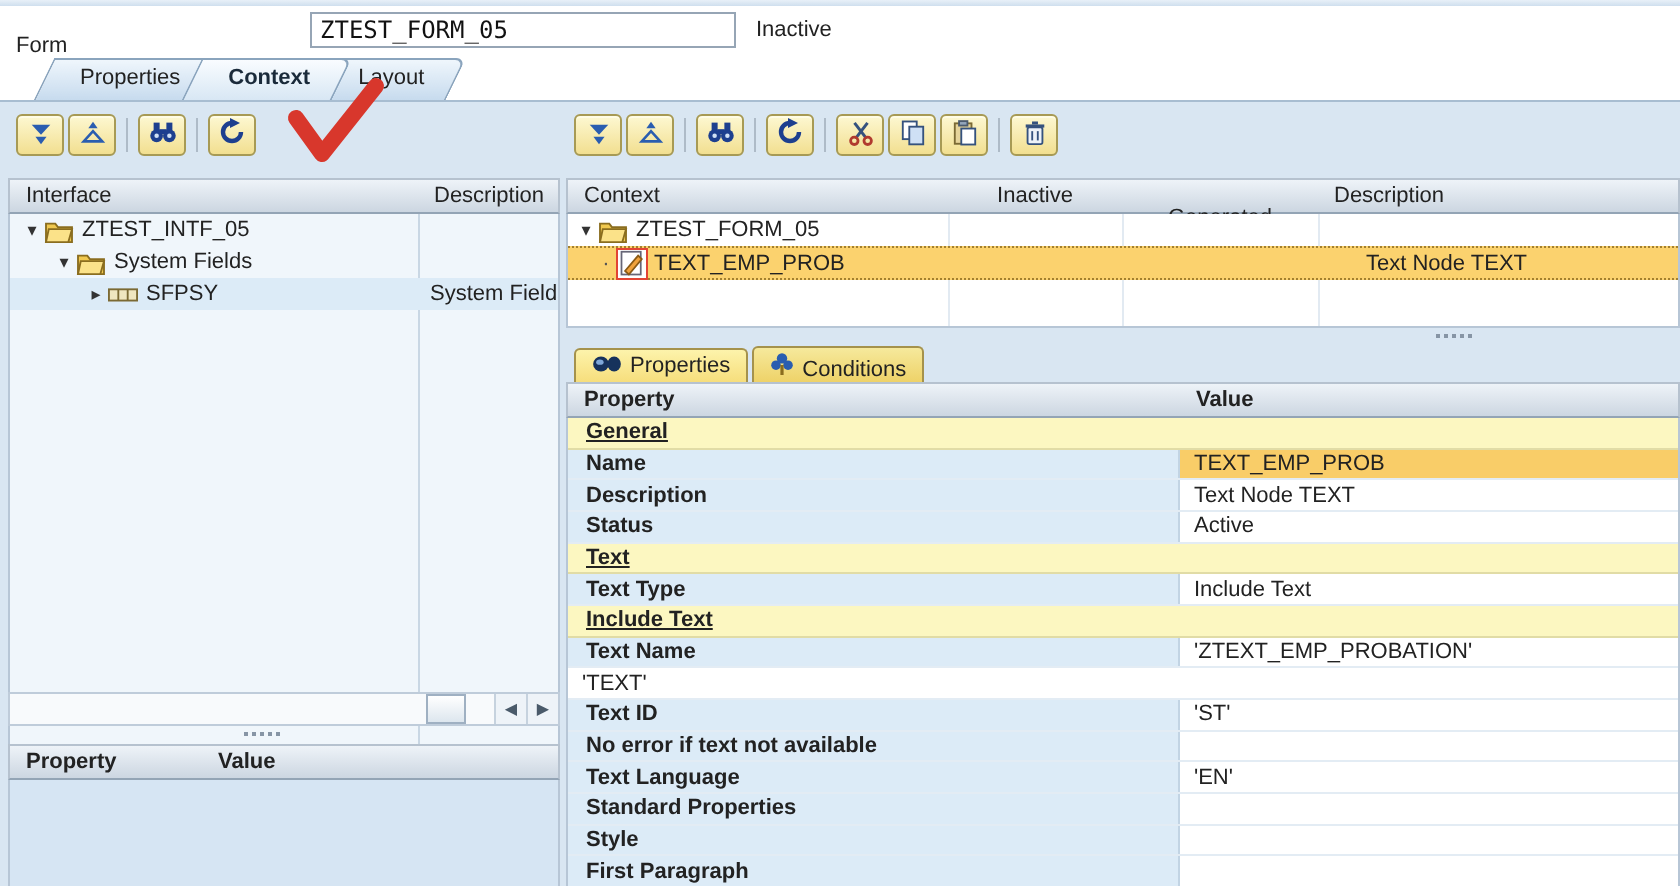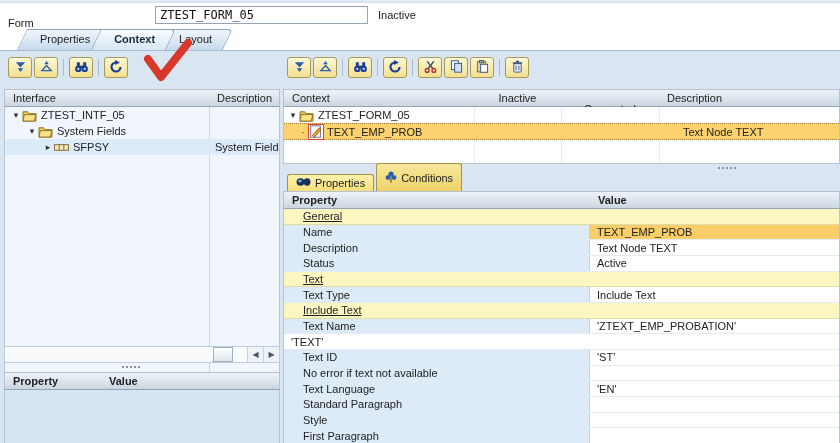--- a/index.html
+++ b/index.html
@@ -82,31 +82,31 @@
                  border-bottom:1px dotted #a3802f; height:17px; }
   .selicon-frame { outline:1px solid #e24434; background:#fff; }
   .ctx-desc { position:absolute; left:399px; top:0; height:100%; display:flex; align-items:center; }
   .dot-exp { width:10px; text-align:center; color:#555; flex:0 0 auto; }
 
   
   .dtabs { position:absolute; left:287px; top:123px; height:17px; display:flex; gap:2px; align-items:flex-end; }
   .dtab { height:17px; display:flex; align-items:center; gap:4px; padding:0 8px;
           background:linear-gradient(#fdf3ab,#f6de7c); border:1px solid #a5924c; border-bottom:none;
           border-radius:3px 3px 0 0; cursor:pointer; }
-  .dtab.inactive { height:28px; background:linear-gradient(#f6e99c,#eeD268); }
+  .dtab.inactive { height:18px; background:linear-gradient(#f6e99c,#eeD268);align-items:flex-end; }
 
   
   .ptable-head { left:283px; top:140px; width:557px; }
   .ptable-body { position:absolute; left:283px; top:158px; width:557px; height:235px;
                  background:#fff; border:1px solid #b7c6d6; border-top:none;
                  display:flex; flex-direction:column; overflow:hidden; }
   .prow { flex:1 1 0; display:flex; align-items:stretch; border-bottom:1px solid #e3ecf4; background:#fff; }
   .prow:last-child { border-bottom:none; }
   .prow .lbl { width:306px; background:#dcebf7; border-right:1px solid #c2d4e4;
-               display:flex; align-items:center; padding-left:19px; }
+               display:flex; align-items:center; padding-left:9px;font-weight:bold; }
   .prow .val { flex:1; display:flex; align-items:center; padding-left:7px; }
   .prow.section { background:#fcf7c1; border-bottom:1px solid #e1dca6; }
   .prow.section .lbl { width:auto; background:transparent; border-right:none; text-decoration:underline; }
   .val.hl { background:#f9cd68; }
 </style>
 </head>
 <body>
 
 <div class="app">
 
@@ -435,21 +435,21 @@
       </div>
       <div class="prow">
         <span class="lbl">No error if text not available</span>
         <span class="val"></span>
       </div>
       <div class="prow">
         <span class="lbl">Text Language</span>
         <span class="val">'EN'</span>
       </div>
       <div class="prow">
-        <span class="lbl">Standard Paragraph</span>
+        <span class="lbl">Standard Properties</span>
         <span class="val"></span>
       </div>
       <div class="prow">
         <span class="lbl">Style</span>
         <span class="val"></span>
       </div>
       <div class="prow">
         <span class="lbl">First Paragraph</span>
         <span class="val"></span>
       </div>

